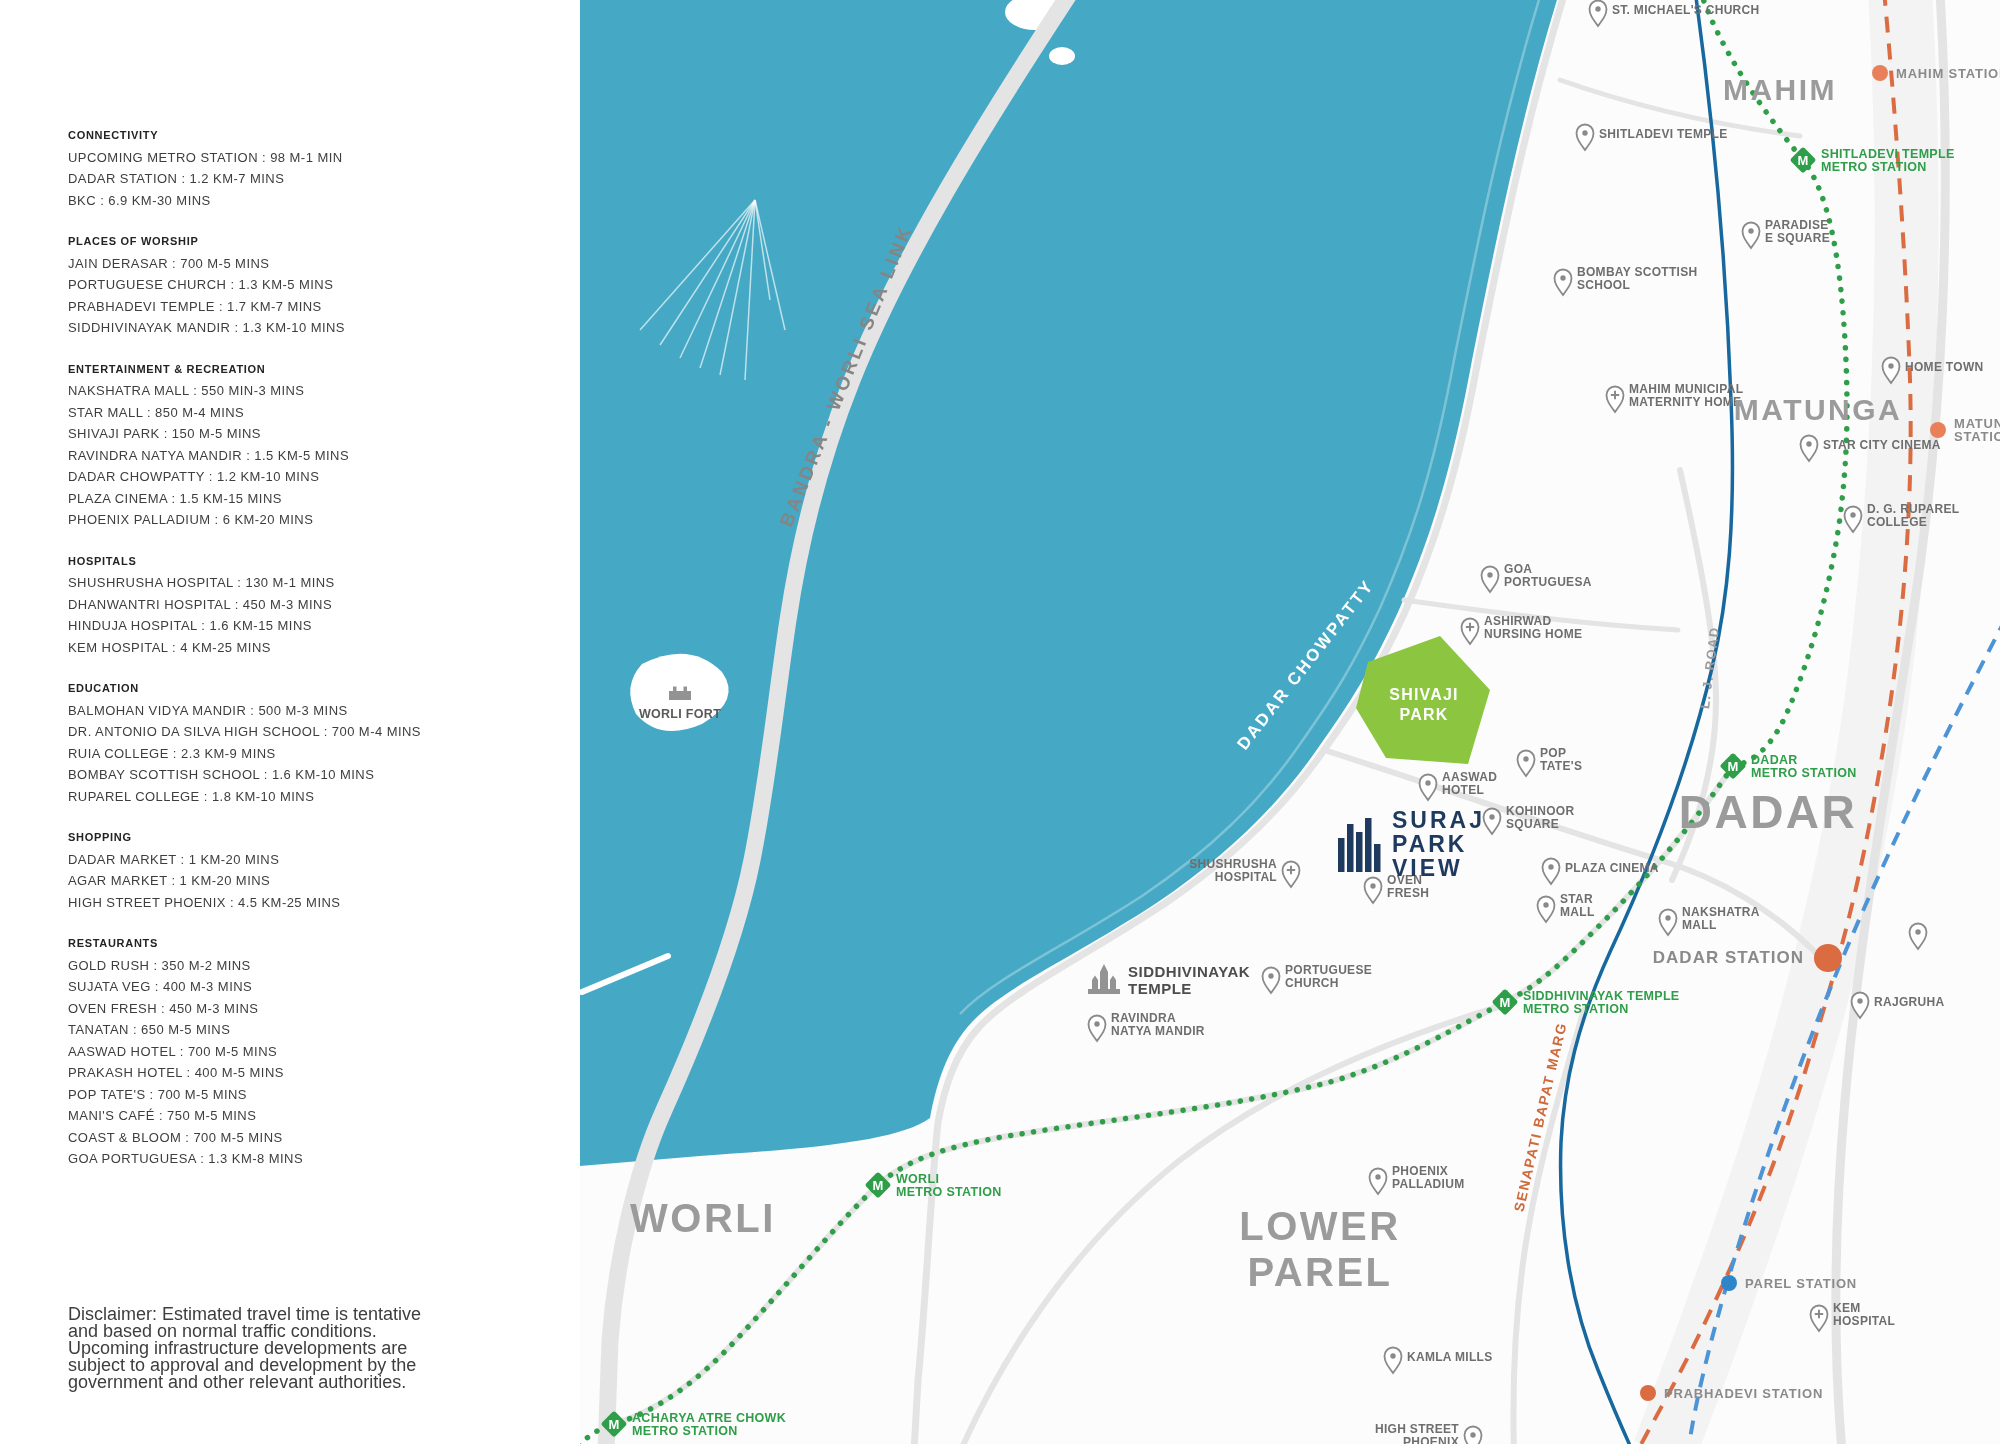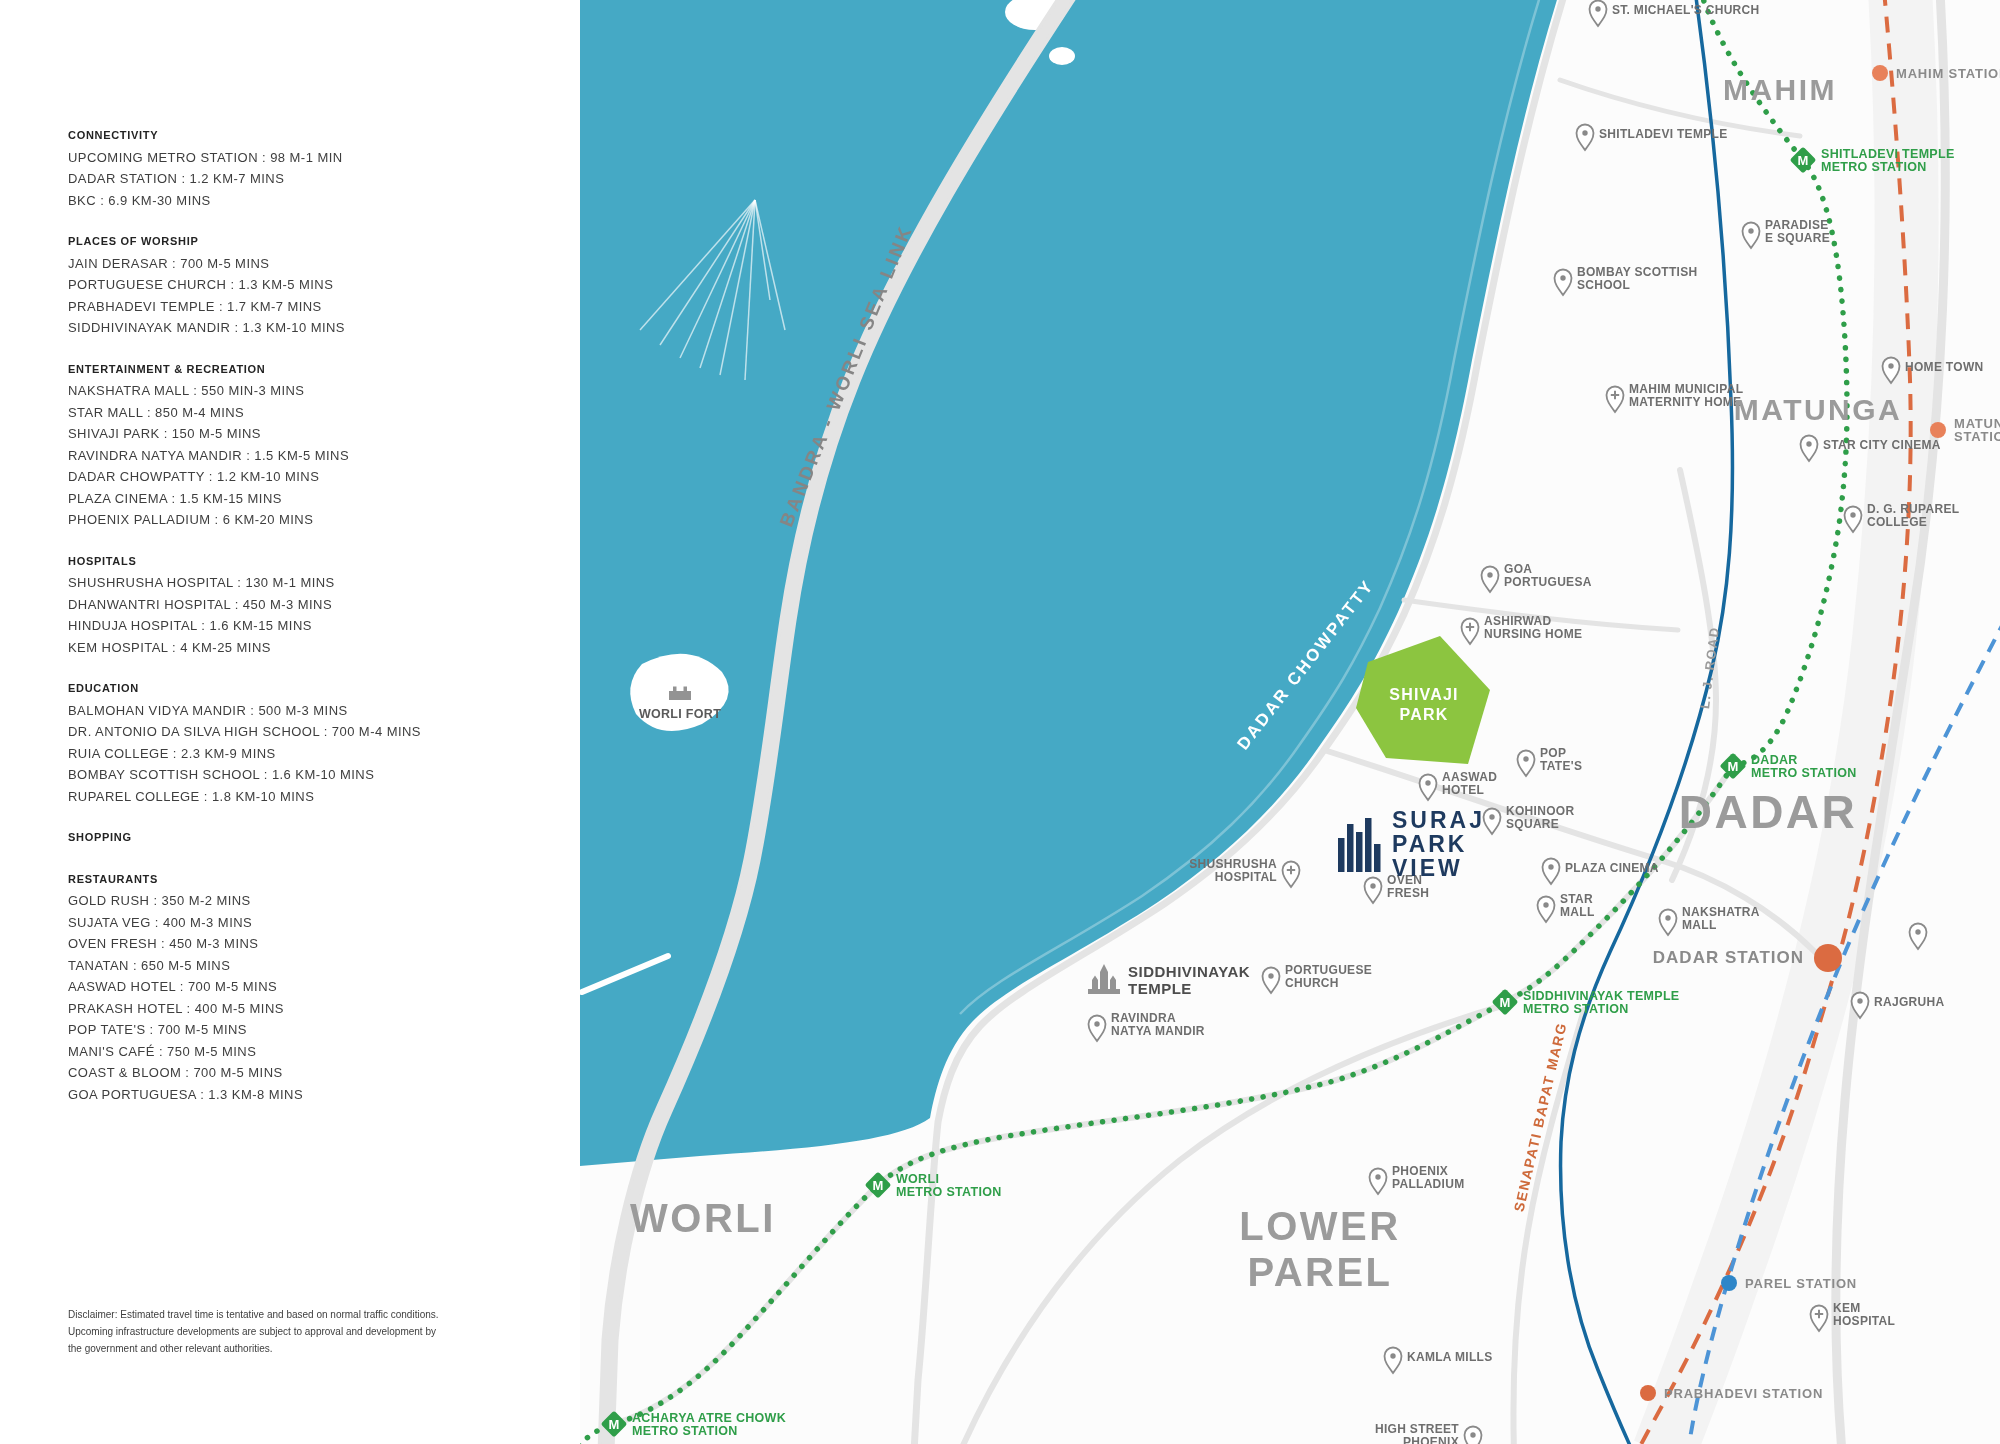--- a/index.html
+++ b/index.html
@@ -7,21 +7,21 @@
   .stage{position:relative;width:2000px;height:1444px;overflow:hidden;background:#a21caf}
   svg#map{position:absolute;left:0;top:0}
   svg text{font-family:"Liberation Sans",sans-serif}
 
   
   .sidebar{position:absolute;left:0;top:0;width:580px;height:1444px;background:#ffffff;z-index:2;padding:125px 40px 0 68px}
   .section{margin-bottom:20px}
   .section h3{font-size:11px;font-weight:bold;color:#232323;letter-spacing:.7px;line-height:21.5px}
   .section ul{list-style:none}
   .section li{font-size:13px;color:#3e3e3e;letter-spacing:.45px;line-height:21.5px}
-  .disclaimer{position:absolute;left:68px;top:1306px;width:382px;font-size:10px;line-height:17px;color:#3e3e3e}
+  .disclaimer{position:absolute;left:68px;top:1306px;width:382px;font-size:18px;line-height:17px;color:#3e3e3e}
 
   
   .road{fill:none;stroke:#e4e4e4;stroke-linecap:round}
   .lbl{font-weight:bold;fill:#6e6e6e;font-size:12px;letter-spacing:.3px}
   .metro-lbl{fill:var(--green);font-size:12.5px}
   .rail-lbl{fill:#8a8a8a;font-size:13px;letter-spacing:.8px}
   .rail-big{font-size:17px;letter-spacing:1px}
   .temple-lbl{fill:#4d4d4d;font-size:15px;letter-spacing:.5px}
   .fort-lbl{fill:#5a5a5a;font-size:12.5px}
   .pin-body{fill:#fff;stroke:#8a8a8a;stroke-width:1.8}
@@ -342,20 +342,25 @@
           <ul>
             <li>BALMOHAN VIDYA MANDIR : 500 M-3 MINS</li>
             <li>DR. ANTONIO DA SILVA HIGH SCHOOL : 700 M-4 MINS</li>
             <li>RUIA COLLEGE : 2.3 KM-9 MINS</li>
             <li>BOMBAY SCOTTISH SCHOOL : 1.6 KM-10 MINS</li>
             <li>RUPAREL COLLEGE : 1.8 KM-10 MINS</li>
           </ul>
         </div>
         <div class="section">
           <h3>SHOPPING</h3>
+          <ul>
+            <li>DADAR MARKET : 1 KM-20 MINS</li>
+            <li>AGAR MARKET : 1 KM-20 MINS</li>
+            <li>HIGH STREET PHOENIX : 4.5 KM-25 MINS</li>
+          </ul>
         </div>
         <div class="section">
           <h3>RESTAURANTS</h3>
           <ul>
             <li>GOLD RUSH : 350 M-2 MINS</li>
             <li>SUJATA VEG : 400 M-3 MINS</li>
             <li>OVEN FRESH : 450 M-3 MINS</li>
             <li>TANATAN : 650 M-5 MINS</li>
             <li>AASWAD HOTEL : 700 M-5 MINS</li>
             <li>PRAKASH HOTEL : 400 M-5 MINS</li>

